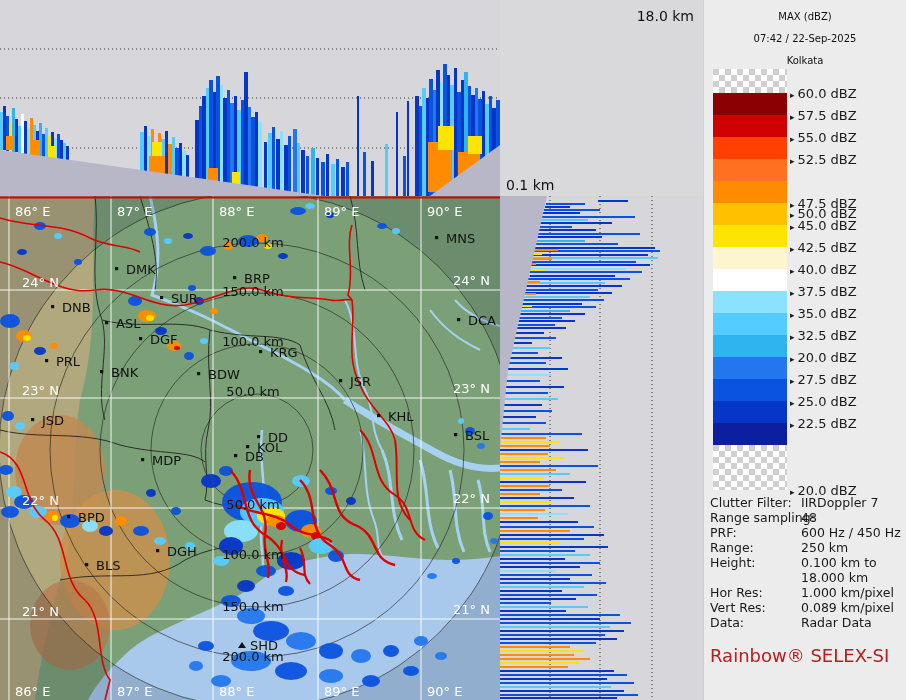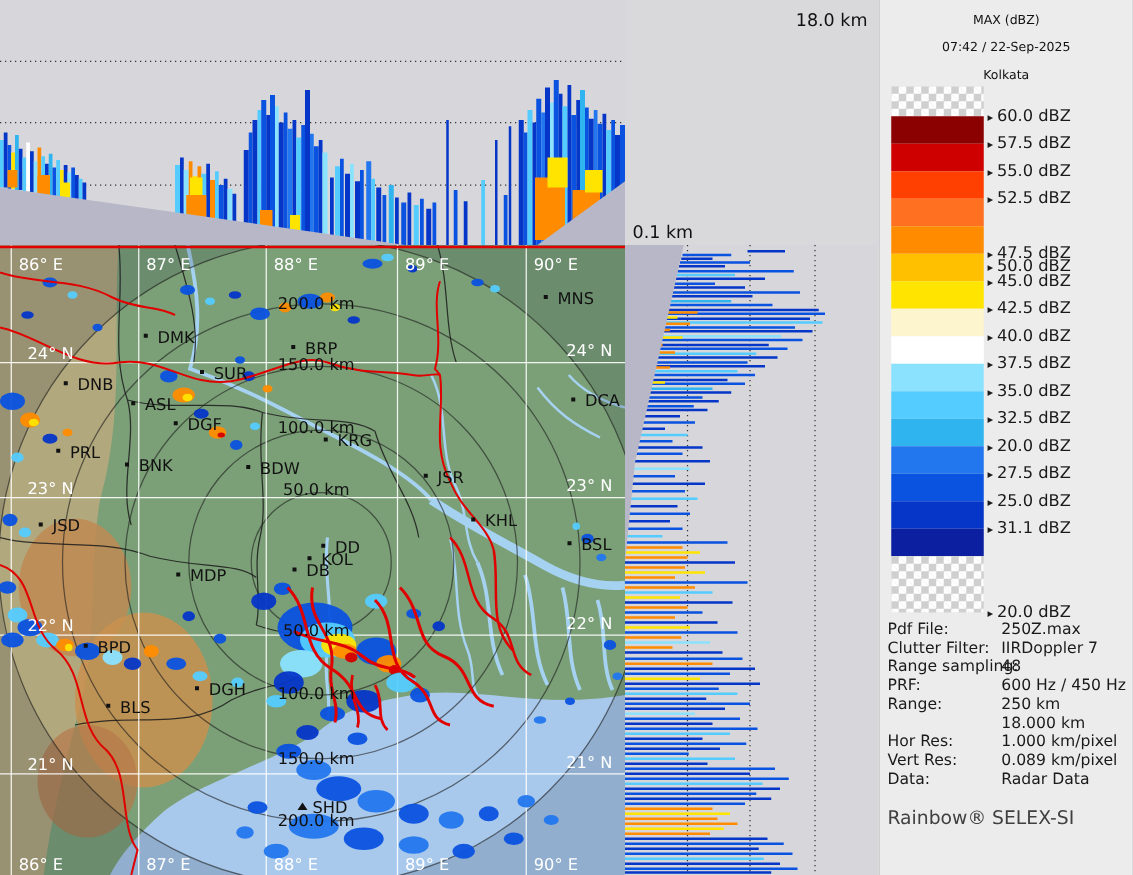--- a/index.html
+++ b/index.html
@@ -18,21 +18,21 @@
   .checker{background-color:#cfcfcf;
      background-image:linear-gradient(45deg,#ffffff 25%,transparent 25%,transparent 75%,#ffffff 75%),
                       linear-gradient(45deg,#ffffff 25%,transparent 25%,transparent 75%,#ffffff 75%);
      background-size:12px 12px;background-position:0 0,6px 6px;}
   .lg-label{position:absolute;left:86px;transform:translateY(-50%);
             font-size:13px;color:#1a1a1a;white-space:nowrap;}
   .lg-label .tick{font-size:9px;margin-right:3px;color:#1a1a1a;}
   #meta{position:absolute;left:6px;top:495px;width:194px;font-size:12.5px;color:#1a1a1a;}
   .meta-row{position:relative;height:15px;line-height:15px;white-space:nowrap;}
   .meta-val{position:absolute;left:91px;top:0;}
-  #meta-footer{position:absolute;left:6px;top:645px;font-size:15px;color:#404040;text-align:right;}
+  #meta-footer{position:absolute;left:6px;top:645px;font-size:18px;color:#b91c1c;text-align:right;}
 </style>
 </head>
 <body>
 
 <div id="app">
 
   <svg id="gfx" width="906" height="700" viewBox="0 0 906 700">
     <defs>
       <clipPath id="clip-map">
           <rect x="0" y="196" width="500" height="504"></rect>
@@ -611,29 +611,29 @@
         <span class="lg-label" style="top: 203px;"><span class="tick">▸</span><span>47.5 dBZ</span></span>
         <span class="lg-label" style="top: 225px;"><span class="tick">▸</span><span>45.0 dBZ</span></span>
         <span class="lg-label" style="top: 247px;"><span class="tick">▸</span><span>42.5 dBZ</span></span>
         <span class="lg-label" style="top: 269px;"><span class="tick">▸</span><span>40.0 dBZ</span></span>
         <span class="lg-label" style="top: 291px;"><span class="tick">▸</span><span>37.5 dBZ</span></span>
         <span class="lg-label" style="top: 313px;"><span class="tick">▸</span><span>35.0 dBZ</span></span>
         <span class="lg-label" style="top: 335px;"><span class="tick">▸</span><span>32.5 dBZ</span></span>
         <span class="lg-label" style="top: 357px;"><span class="tick">▸</span><span>20.0 dBZ</span></span>
         <span class="lg-label" style="top: 379px;"><span class="tick">▸</span><span>27.5 dBZ</span></span>
         <span class="lg-label" style="top: 401px;"><span class="tick">▸</span><span>25.0 dBZ</span></span>
-        <span class="lg-label" style="top: 423px;"><span class="tick">▸</span><span>31.1 dBZ</span></span>
+        <span class="lg-label" style="top: 423px;"><span class="tick">▸</span><span>22.5 dBZ</span></span>
         <span class="lg-label" style="top: 445px; margin-top: 45px;"><span class="tick">▸</span><span>20.0 dBZ</span></span>
       </div>
     <div id="meta">
-        <div class="meta-row"><span>Pdf File:</span><span class="meta-val">250Z.max</span></div>
         <div class="meta-row"><span>Clutter Filter:</span><span class="meta-val">IIRDoppler 7</span></div>
         <div class="meta-row"><span>Range sampling:</span><span class="meta-val">48</span></div>
         <div class="meta-row"><span>PRF:</span><span class="meta-val">600 Hz / 450 Hz</span></div>
         <div class="meta-row"><span>Range:</span><span class="meta-val">250 km</span></div>
+        <div class="meta-row"><span>Height:</span><span class="meta-val">0.100 km to</span></div>
         <div class="meta-row"><span></span><span class="meta-val">18.000 km</span></div>
         <div class="meta-row"><span>Hor Res:</span><span class="meta-val">1.000 km/pixel</span></div>
         <div class="meta-row"><span>Vert Res:</span><span class="meta-val">0.089 km/pixel</span></div>
         <div class="meta-row"><span>Data:</span><span class="meta-val">Radar Data</span></div>
       </div>
     <div id="meta-footer">Rainbow® SELEX-SI</div>
   </div>
 </div>
 
 </body></html>

